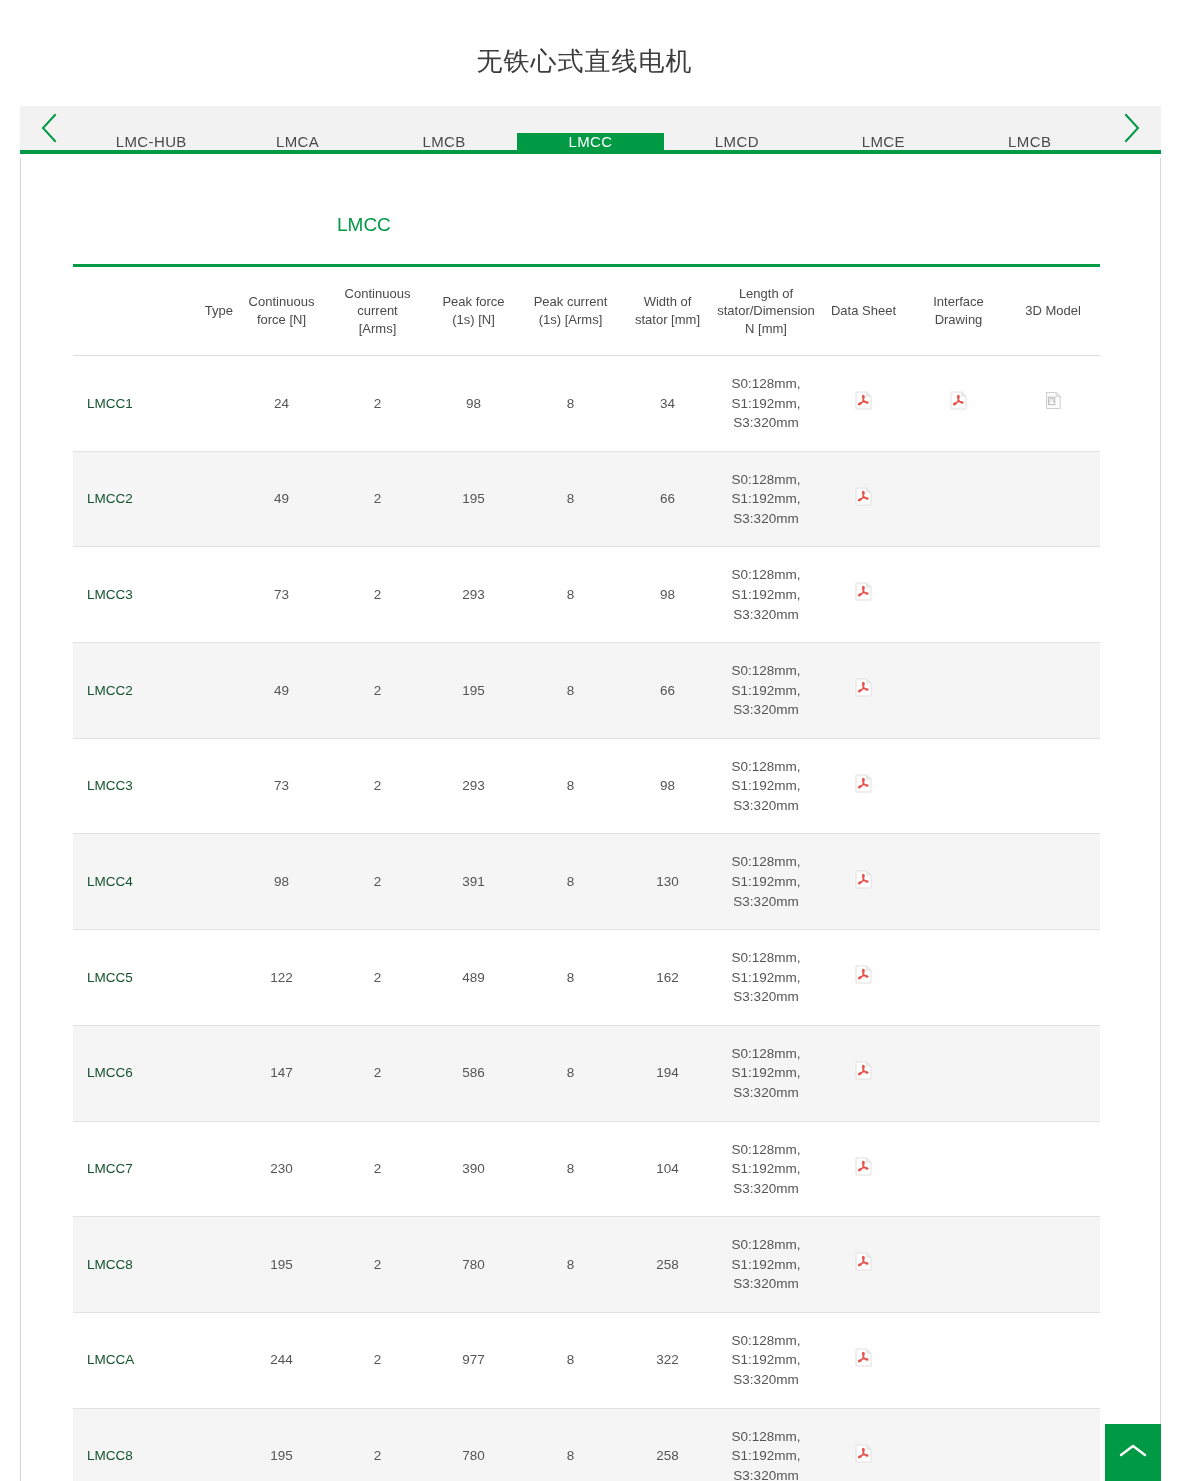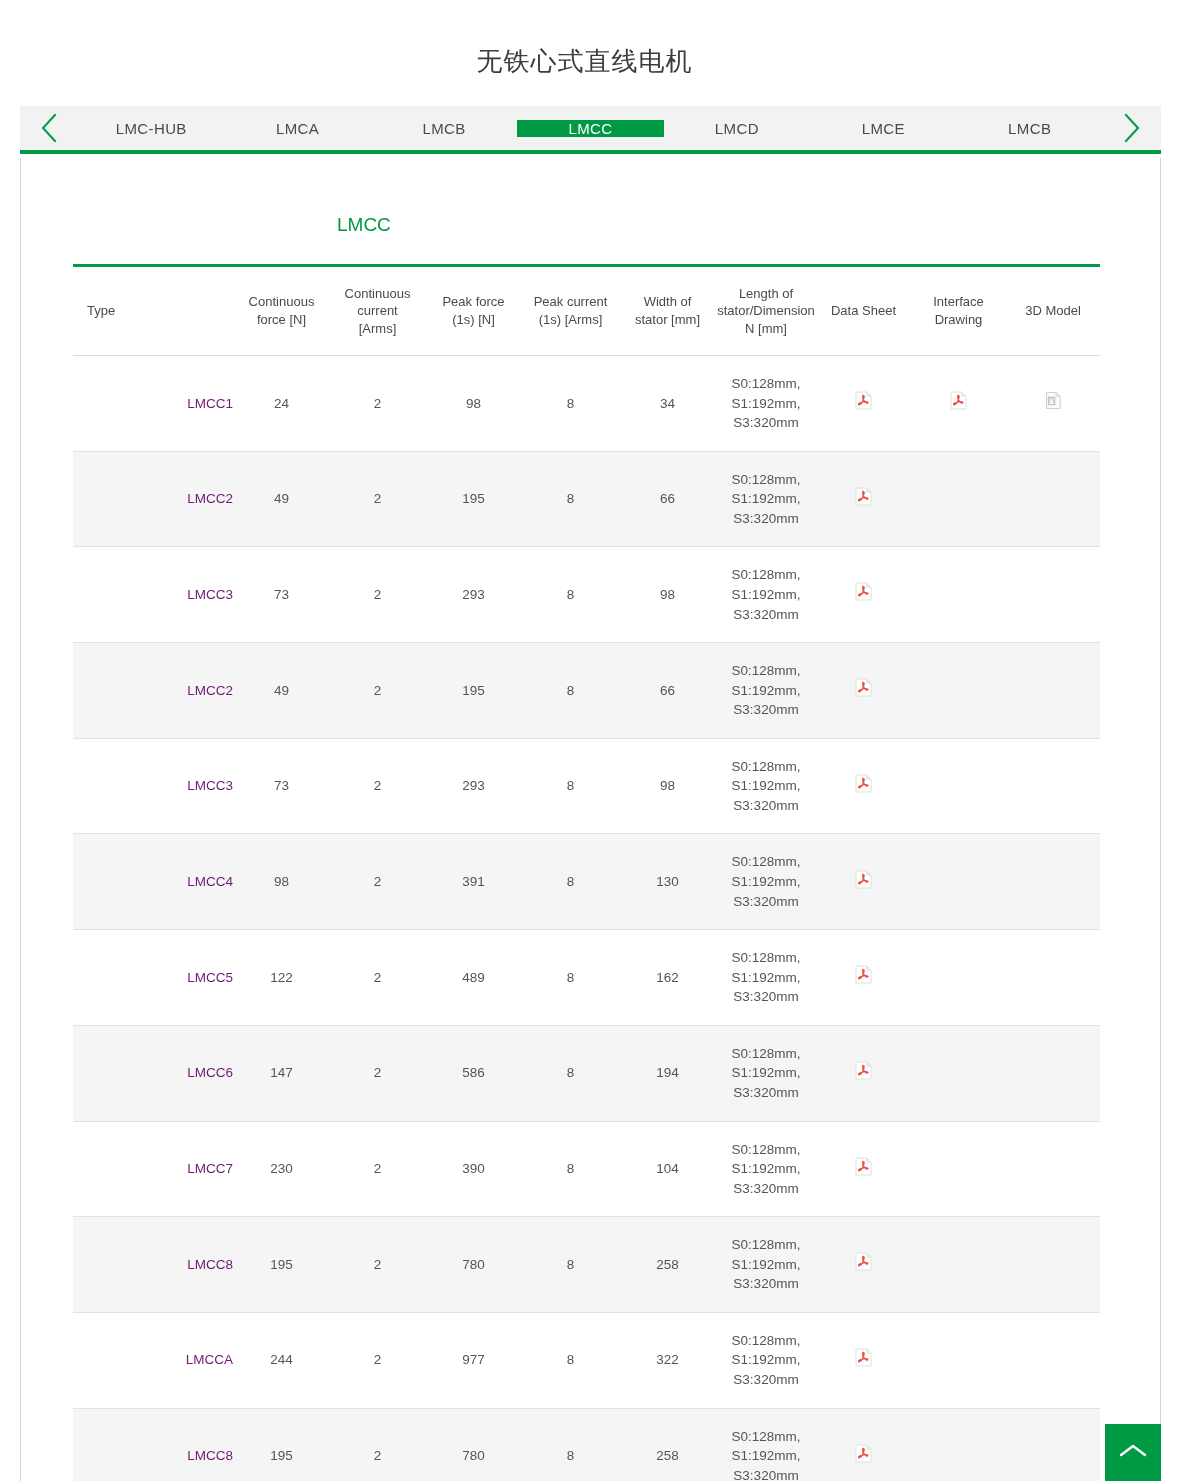--- a/index.html
+++ b/index.html
@@ -45,21 +45,21 @@
     flex: 0 0 58px;
     display: flex;
     align-items: center;
     justify-content: center;
     cursor: pointer;
   }
   .tab-arrow svg { display: block; }
   .tabs {
     flex: 1 1 auto;
     display: flex;
-    align-items: center;
+    align-items: flex-end;
   }
   .tab {
     flex: 1 1 0;
     display: flex;
     align-items: center;
     justify-content: center;
     font-size: 15px;
     color: #4a4a4a;
     cursor: pointer;
     letter-spacing: 0.4px;
@@ -109,38 +109,38 @@
     text-align: center;
     padding: 16px 0 16px 0;
     height: 56px;
     vertical-align: middle;
     border-bottom: 1px solid #dcdcdc;
     line-height: 1.35;
     white-space: nowrap;
     overflow: visible;
   }
   table.spec th.col-type {
-    text-align: left;
+    text-align: right;
     padding-left: 14px;
   }
   table.spec th.wrapline { white-space: normal; }
 
   table.spec td {
     font-size: 13.5px;
     color: #555555;
     text-align: center;
     padding: 18px 0;
     border-bottom: 1px solid #e2e2e2;
     vertical-align: middle;
     line-height: 1.45;
   }
   table.spec td.col-type {
-    text-align: right;
+    text-align: left;
     padding-left: 14px;
-    color: #701a75;
+    color: #14532d;
   }
   table.spec tr.alt td { background: #f5f5f5; }
   table.spec tbody tr:last-child td { border-bottom: none; }
 
   td.dim {
     text-align: left;
     padding-left: 8px;
     font-size: 12.5px;
     color: #555555;
     white-space: pre-line;

